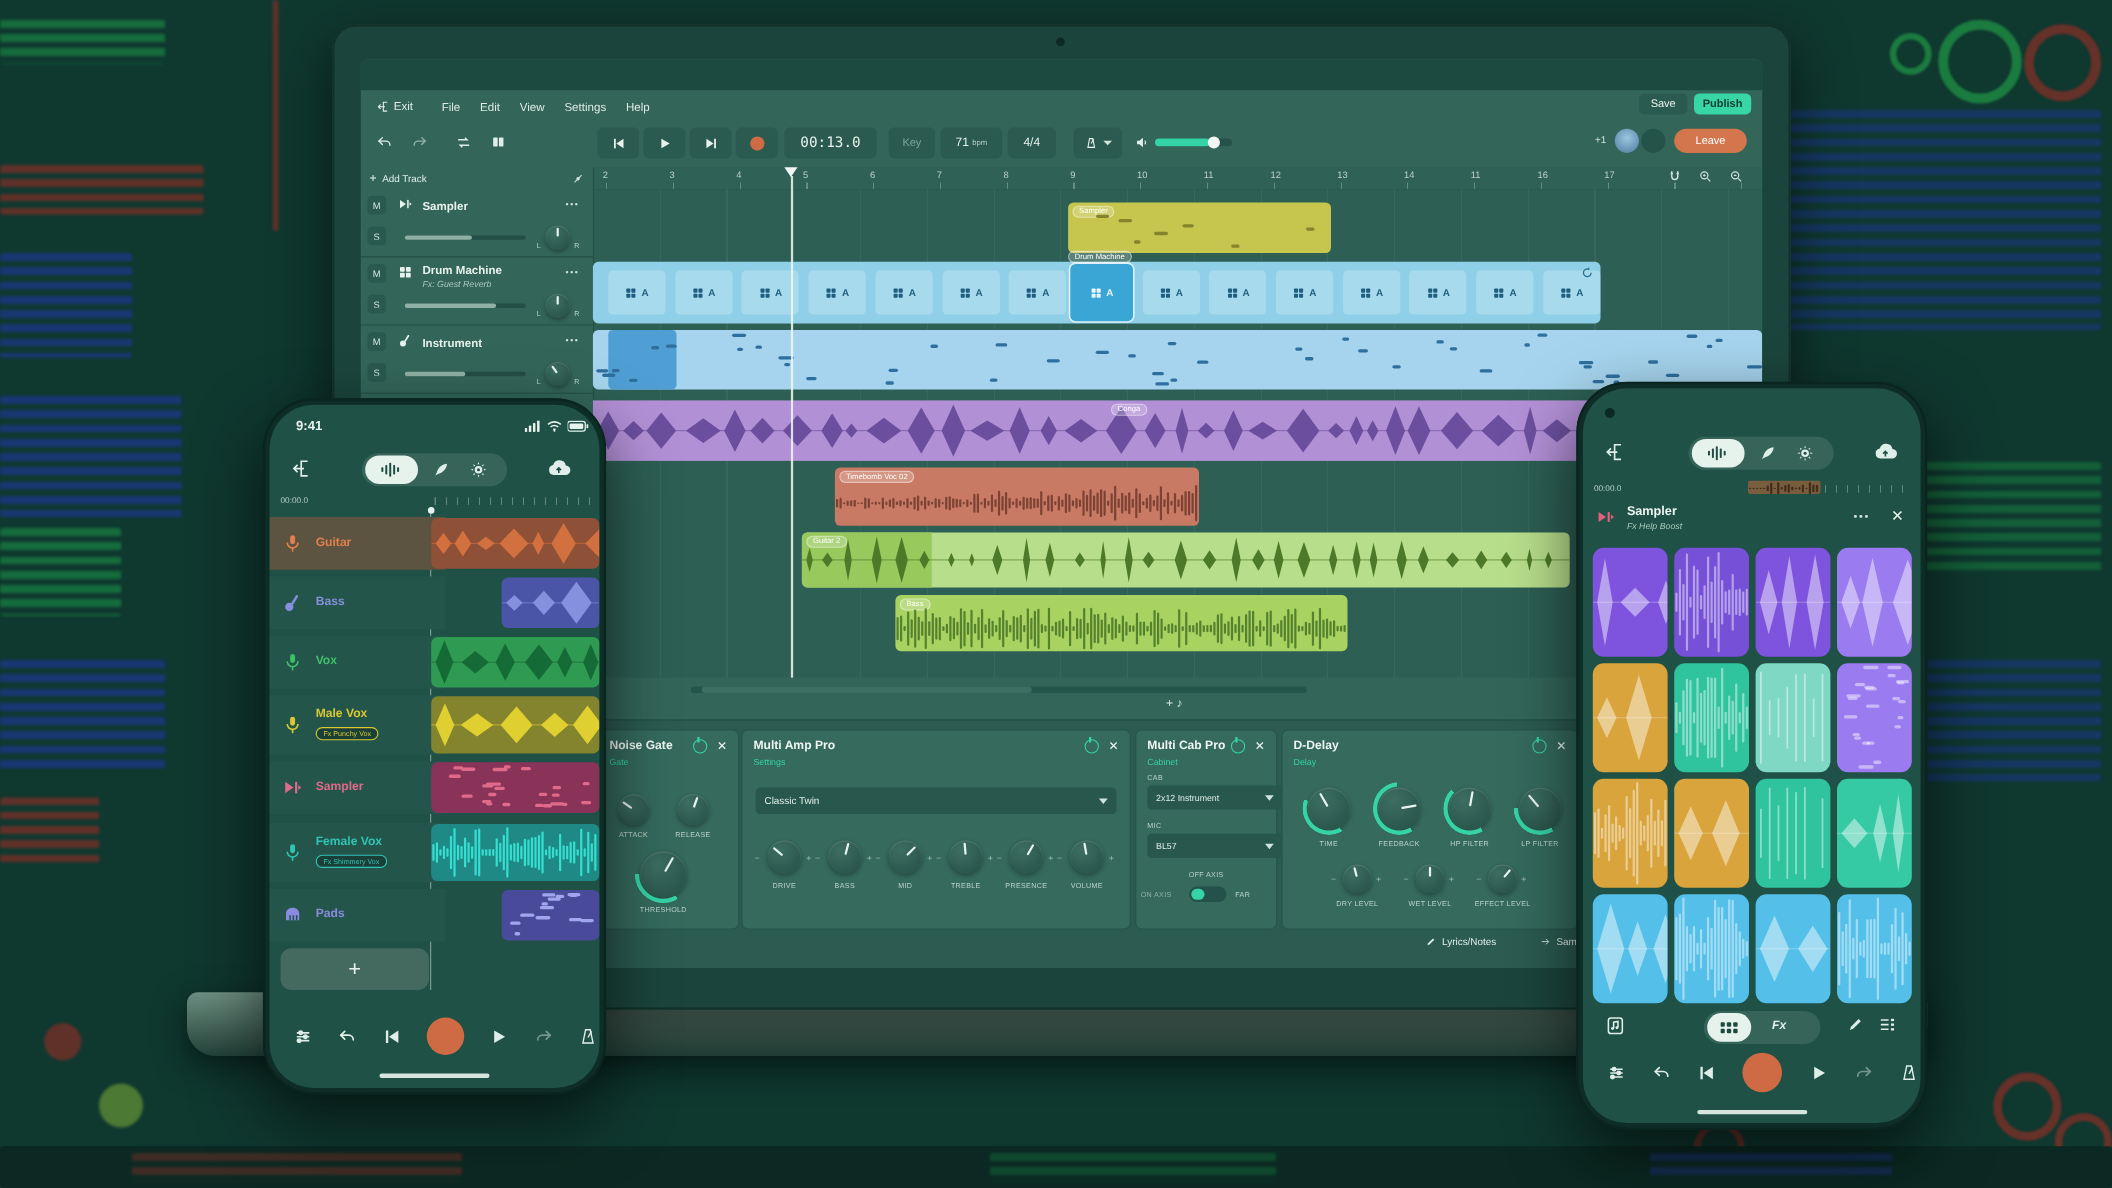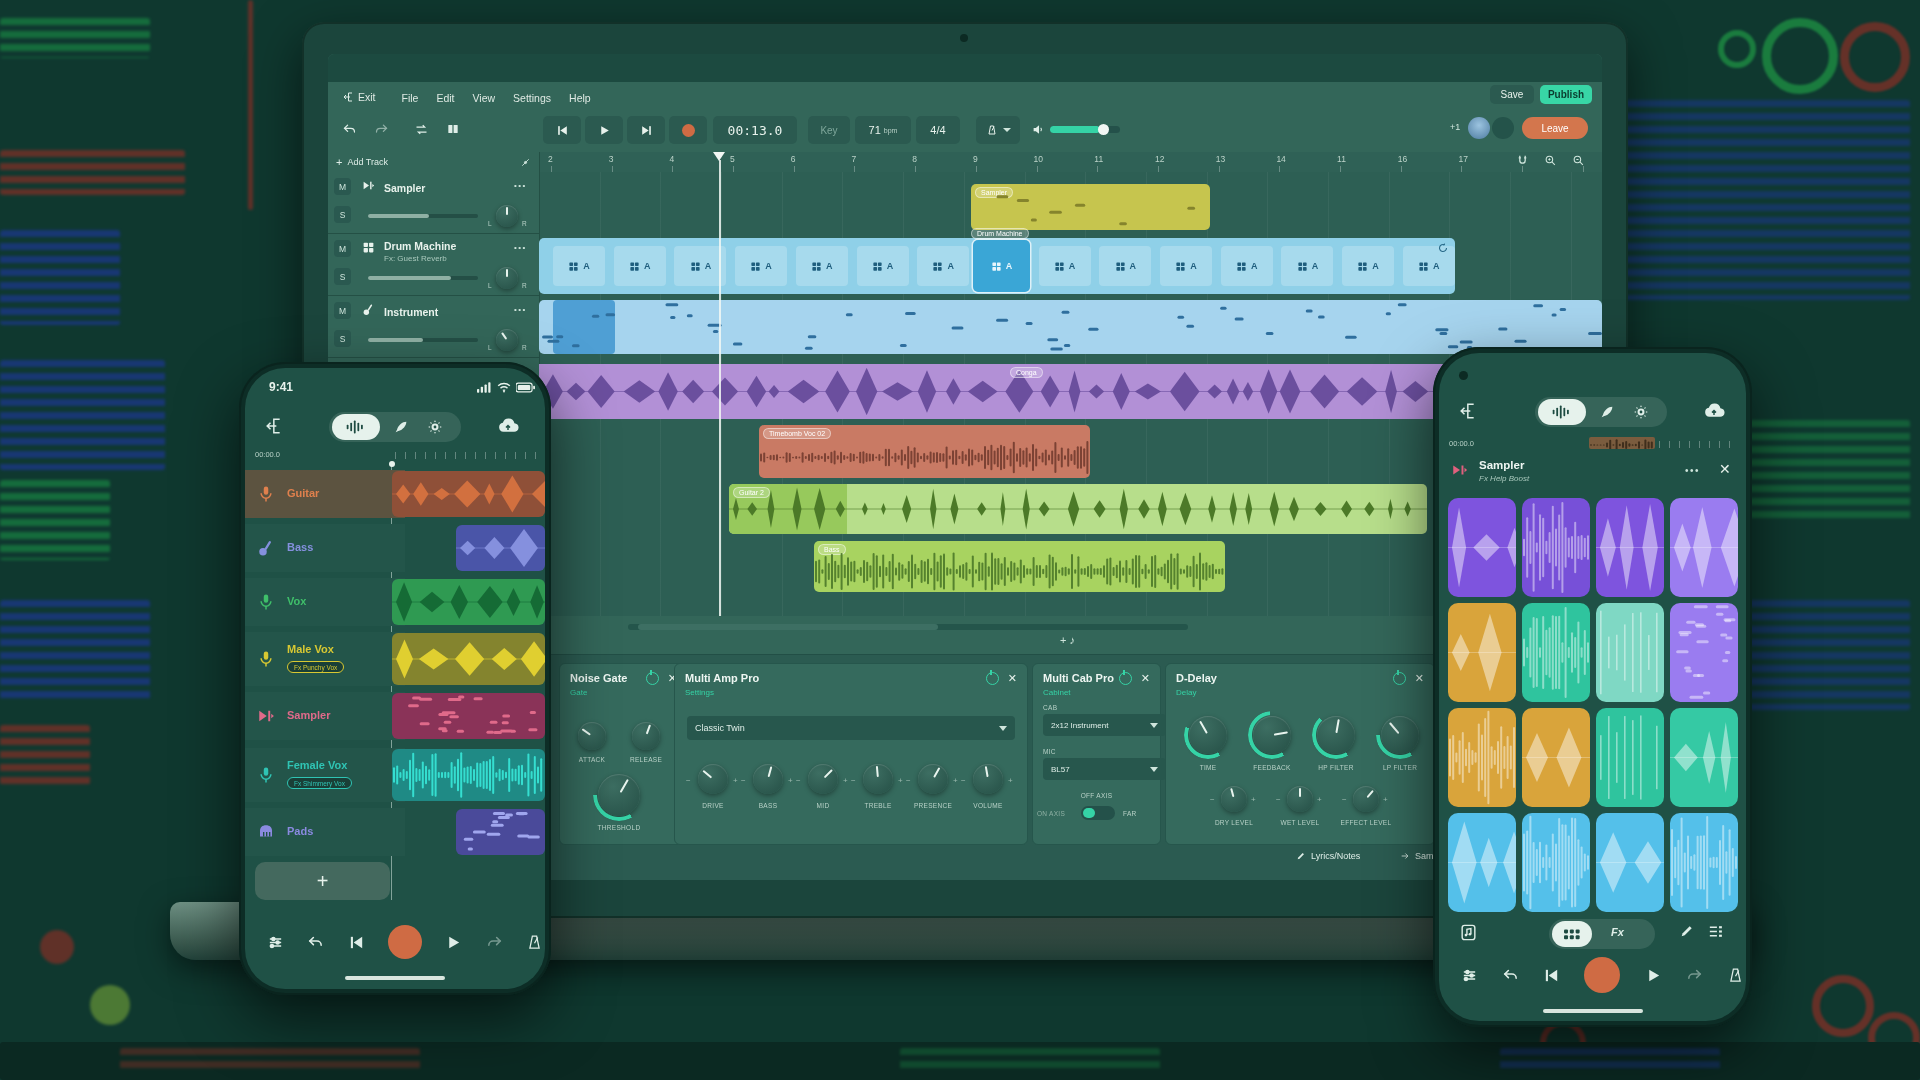--- a/index.html
+++ b/index.html
@@ -26,21 +26,21 @@
   #topstrip{left:0;top:0;width:1274px;height:28px;background:#1c4a40}
   .mitem{display:inline-block;margin-right:18px;font-size:10.5px;color:#dfeae4}
   .btn{display:inline-flex;align-items:center;justify-content:center;border-radius:5px;
        background:#2b5a50;color:#e8f2ec;font-size:10px}
   .chiplbl{position:absolute;top:3px;left:4px;font-size:7px;color:#fff;background:rgba(255,255,255,.22);
        border:1px solid rgba(255,255,255,.45);border-radius:6px;padding:1px 5px;white-space:nowrap}
   .rnum{position:absolute;top:2px;font-size:8.5px;color:#bcd3c9}
   .msbtn{position:absolute;width:17px;height:17px;border-radius:4px;background:#2a5950;color:#cfe5dc;
        font-size:8.5px;display:flex;align-items:center;justify-content:center}
   .tname{position:absolute;font-size:10.5px;font-weight:bold;color:#e8f2ec;white-space:nowrap}
-  .tfx{position:absolute;font-size:8px;color:#a9c8bc;white-space:nowrap}
+  .tfx{position:absolute;font-size:8px;font-style:italic;color:#a9c8bc;white-space:nowrap}
   .tmenu{position:absolute;color:#cfe5dc;font-size:8px;letter-spacing:1.5px}
   .slider{position:absolute;height:4px;border-radius:2px;background:#244f46}
   .slider i{position:absolute;left:0;top:0;height:4px;border-radius:2px;background:#8fb0a4;display:block}
   .knob{position:absolute;border-radius:50%;background:radial-gradient(circle at 36% 30%,#3d6e62,#2b574d 75%);
        box-shadow:0 2px 5px rgba(0,0,0,.35), inset 0 1px 1px rgba(255,255,255,.15)}
   .knob .rot{position:absolute;inset:0}
   .knob .rot i{position:absolute;left:calc(50% - 1px);top:8%;width:2px;height:36%;background:#e8f4ee;border-radius:1px;display:block}
   .knob .arc{position:absolute;inset:-5px;border-radius:50%;
        background:conic-gradient(from var(--a0,150deg),var(--ac,#35d3a6) var(--sw,140deg),transparent 0);
        -webkit-mask:radial-gradient(closest-side,transparent calc(100% - 4.5px),#000 calc(100% - 3.5px));
@@ -867,21 +867,21 @@
       <div style="position:absolute;left:180px;top:-12px;width:1.5px;height:456px;background:rgba(242,248,244,.85)"></div>
     </div>
 
     <div class="abs" style="left:300px;top:570px;width:560px;height:6px;border-radius:3px;background:#24554b">
       <i style="position:absolute;left:10px;top:0;width:300px;height:6px;border-radius:3px;background:#3d6f63;display:block"></i>
       </div>
     <div class="abs" style="left:732px;top:580px;color:#cfe5dc;font-size:11px">+&nbsp;♪</div>
 
     <div class="abs" style="left:0;top:600px;width:1274px;height:226px;background:#2b5b51;border-top:1px solid #224f46">
 
-      <div class="fxpanel" style="left:231px;width:127px">
+      <div class="fxpanel" style="left:215px;width:127px">
         <span class="fxtitle">Noise Gate</span>
         <span class="fxtype">Gate</span>
         <span class="fxpower" style="right:28px"></span>
         <span class="fxclose" style="right:10px">✕</span>
         <div class="knob" style="left:18px;top:58px;width:28px;height:28px">
             <span class="rot" style="transform:rotate(-55deg)">
               <i></i>
             </span>
           </div>
         <div class="knob" style="left:72px;top:58px;width:28px;height:28px">

